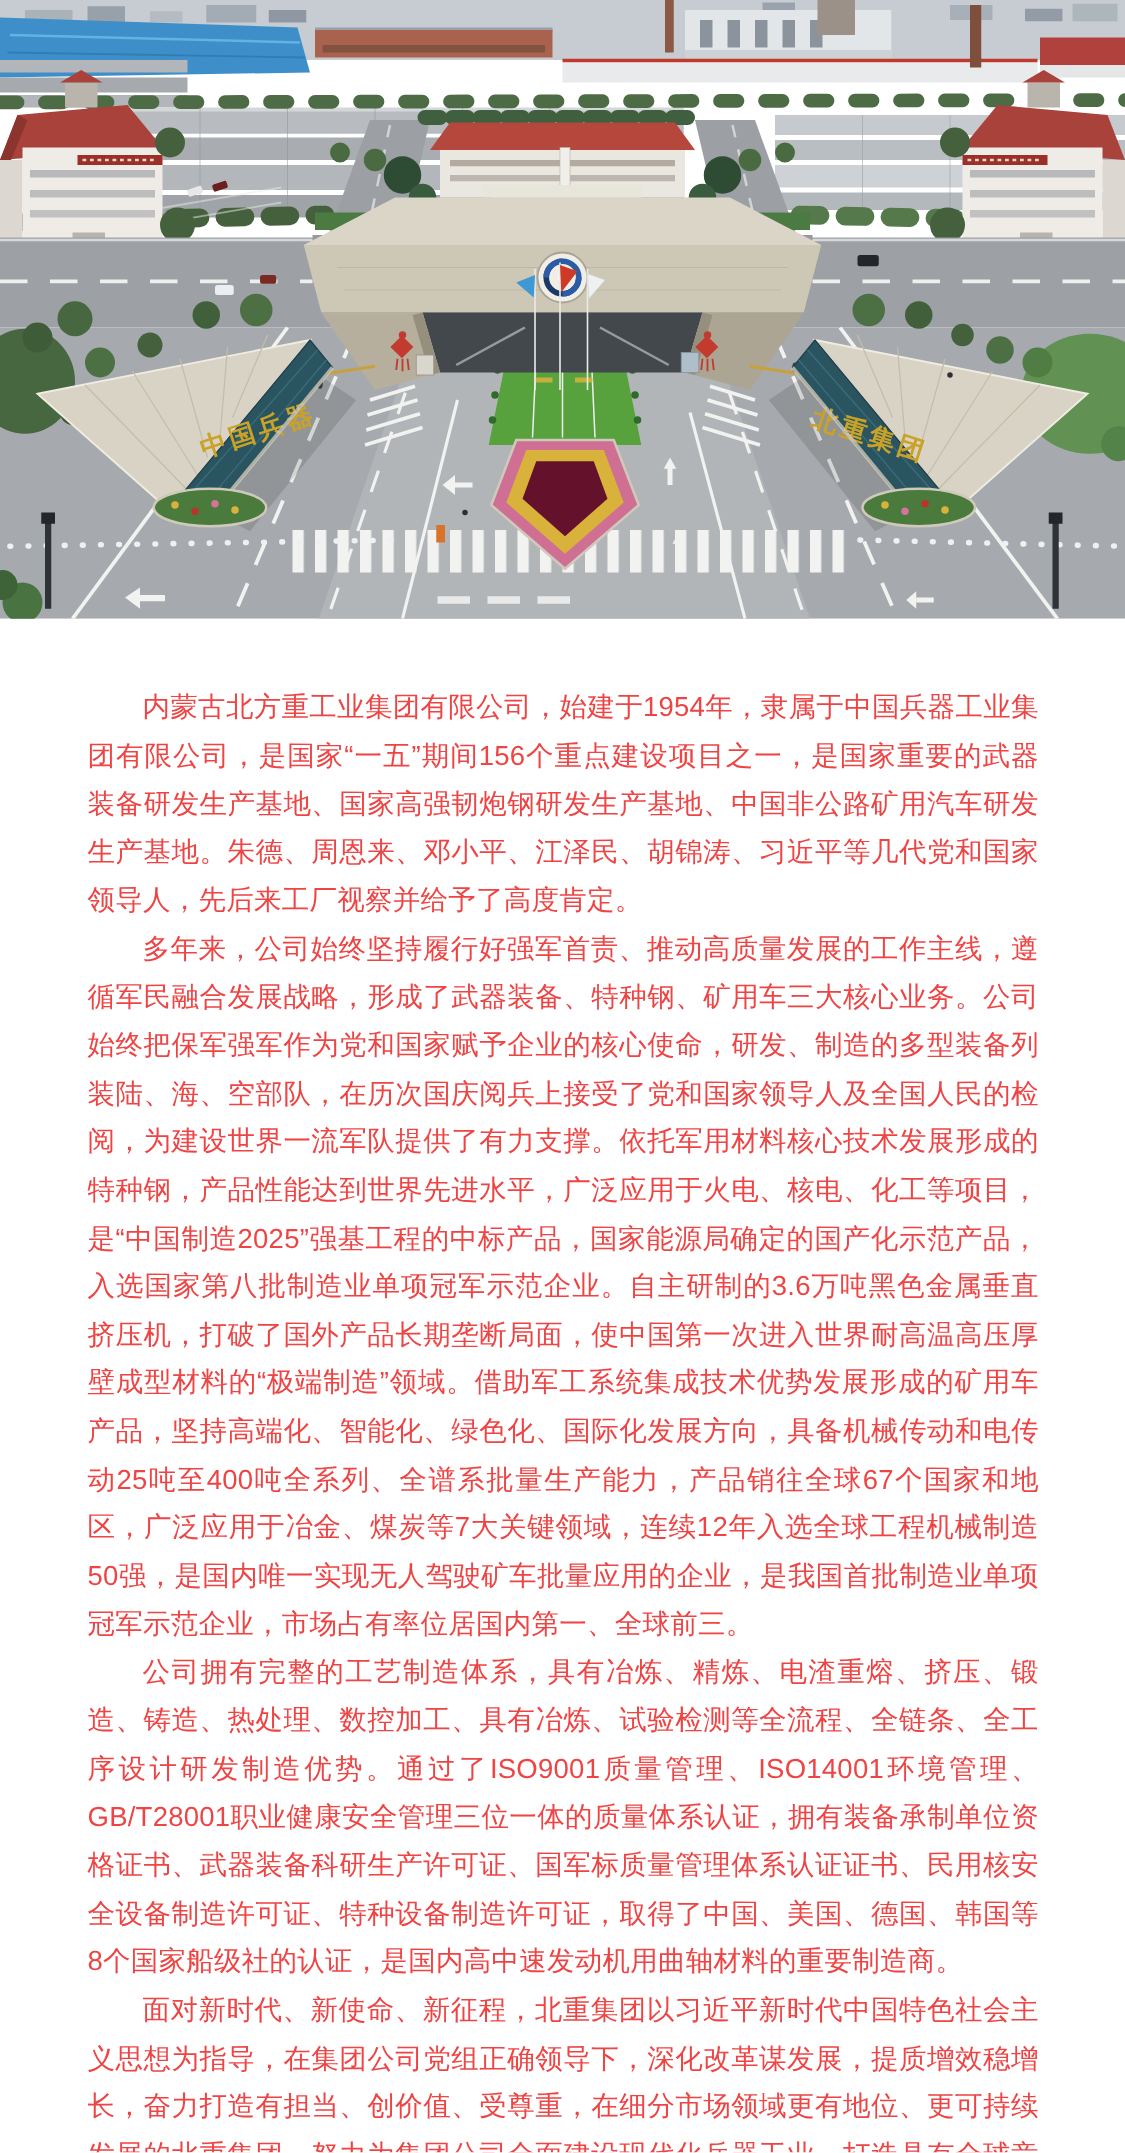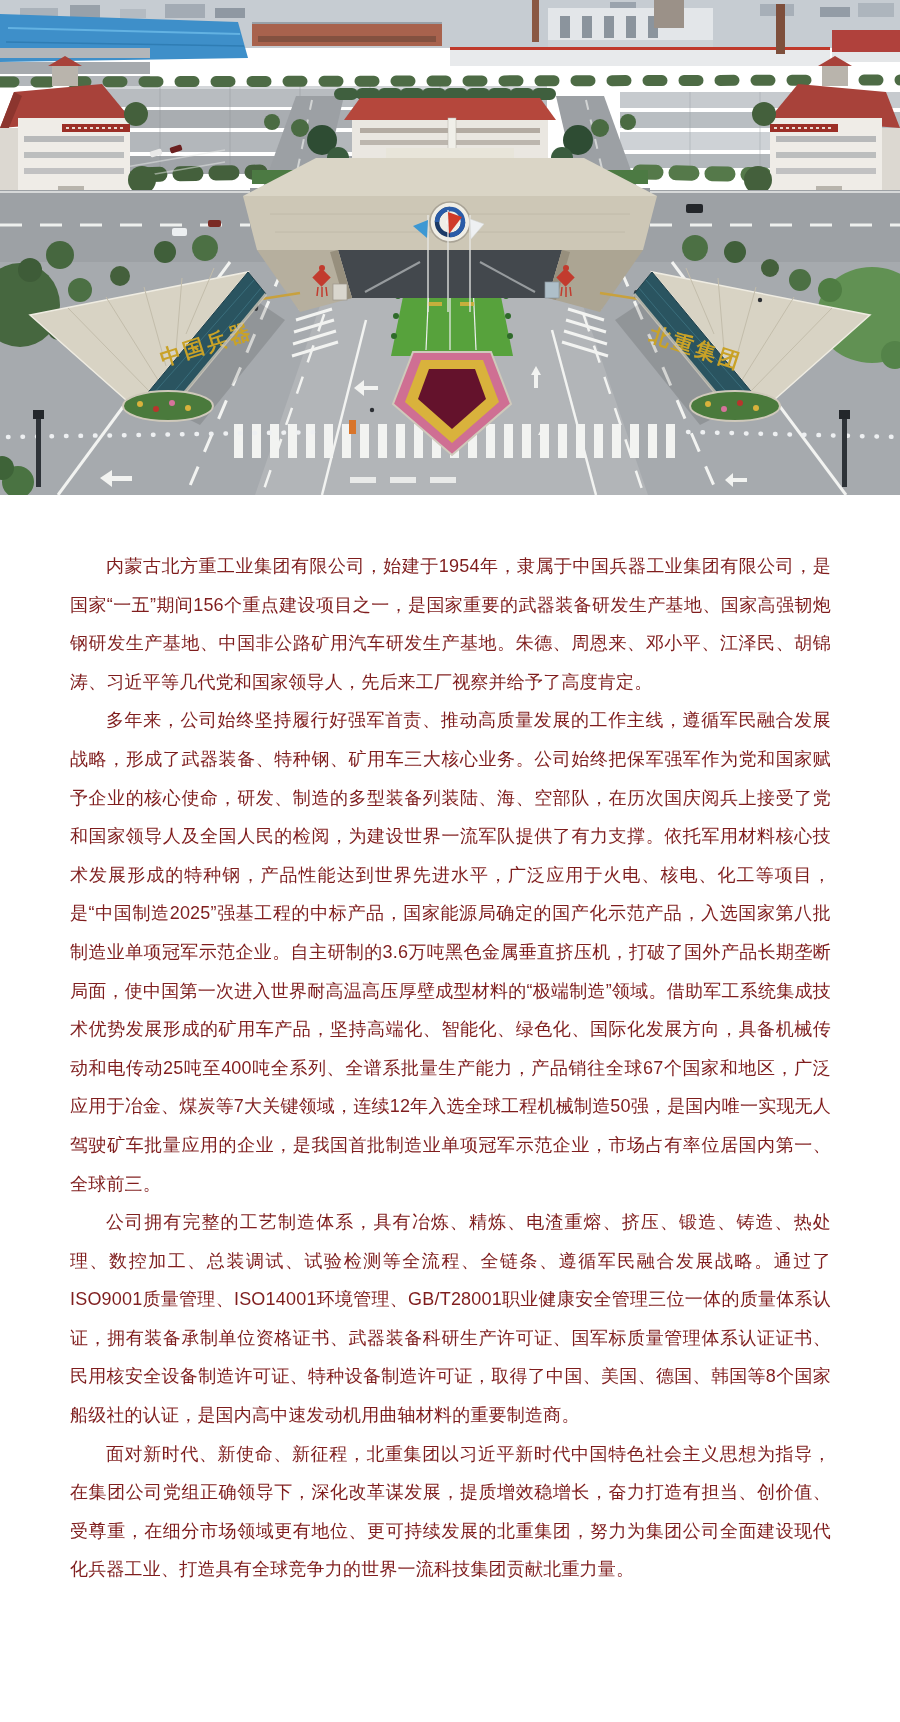--- a/index.html
+++ b/index.html
@@ -1,19 +1,19 @@
 <!DOCTYPE html>
 <html><head>
 <meta charset="utf-8">
 <style>
   html,body{margin:0;padding:0;background:#ffffff;}
   .page{width:900px;height:1722px;overflow:hidden;background:#ffffff;font-family:"Liberation Sans",sans-serif;}
   .hero{width:900px;height:495px;display:block;}
   .article{padding:52px 69px 0 70px;}
-  .article p{margin:0;font-size:18px;line-height:38.6px;color:#7f1d1d;text-align:justify;text-indent:2em;letter-spacing:0.2px;font-family:"Liberation Sans",sans-serif;}
+  .article p{margin:0;font-size:22px;line-height:38.6px;color:#ef4444;text-align:justify;text-indent:2em;letter-spacing:0.2px;font-family:"Liberation Sans",sans-serif;}
   .pav-text{font-family:"Liberation Sans",sans-serif;font-weight:bold;font-size:21px;letter-spacing:3px;}
 </style>
 </head>
 <body>
 
 <div class="page">
 
   <svg class="hero" viewBox="0 0 900 495" width="900" height="495" aria-hidden="true">
     <defs>
       <pattern id="cw" width="18" height="34" patternUnits="userSpaceOnUse">
@@ -335,17 +335,17 @@
       <circle cx="372" cy="410" r="2.2" fill="#2c2f33"></circle>
       <circle cx="760" cy="300" r="2.2" fill="#2c2f33"></circle>
       <circle cx="18" cy="482" r="16" fill="#4a7342"></circle>
       <circle cx="2" cy="468" r="12" fill="#3e6338"></circle>
     </g>
   </svg>
 
   <div class="article">
     <p>内蒙古北方重工业集团有限公司，始建于1954年，隶属于中国兵器工业集团有限公司，是国家“一五”期间156个重点建设项目之一，是国家重要的武器装备研发生产基地、国家高强韧炮钢研发生产基地、中国非公路矿用汽车研发生产基地。朱德、周恩来、邓小平、江泽民、胡锦涛、习近平等几代党和国家领导人，先后来工厂视察并给予了高度肯定。</p>
     <p>多年来，公司始终坚持履行好强军首责、推动高质量发展的工作主线，遵循军民融合发展战略，形成了武器装备、特种钢、矿用车三大核心业务。公司始终把保军强军作为党和国家赋予企业的核心使命，研发、制造的多型装备列装陆、海、空部队，在历次国庆阅兵上接受了党和国家领导人及全国人民的检阅，为建设世界一流军队提供了有力支撑。依托军用材料核心技术发展形成的特种钢，产品性能达到世界先进水平，广泛应用于火电、核电、化工等项目，是“中国制造2025”强基工程的中标产品，国家能源局确定的国产化示范产品，入选国家第八批制造业单项冠军示范企业。自主研制的3.6万吨黑色金属垂直挤压机，打破了国外产品长期垄断局面，使中国第一次进入世界耐高温高压厚壁成型材料的“极端制造”领域。借助军工系统集成技术优势发展形成的矿用车产品，坚持高端化、智能化、绿色化、国际化发展方向，具备机械传动和电传动25吨至400吨全系列、全谱系批量生产能力，产品销往全球67个国家和地区，广泛应用于冶金、煤炭等7大关键领域，连续12年入选全球工程机械制造50强，是国内唯一实现无人驾驶矿车批量应用的企业，是我国首批制造业单项冠军示范企业，市场占有率位居国内第一、全球前三。</p>
-    <p>公司拥有完整的工艺制造体系，具有冶炼、精炼、电渣重熔、挤压、锻造、铸造、热处理、数控加工、总装调试、试验检测等全流程、全链条、遵循军民融合发展战略。通过了ISO9001质量管理、ISO14001环境管理、GB/T28001职业健康安全管理三位一体的质量体系认证，拥有装备承制单位资格证书、武器装备科研生产许可证、国军标质量管理体系认证证书、民用核安全设备制造许可证、特种设备制造许可证，取得了中国、美国、德国、韩国等8个国家船级社的认证，是国内高中速发动机用曲轴材料的重要制造商。</p>
+    <p>公司拥有完整的工艺制造体系，具有冶炼、精炼、电渣重熔、挤压、锻造、铸造、热处理、数控加工、具有冶炼、试验检测等全流程、全链条、全工序设计研发制造优势。通过了ISO9001质量管理、ISO14001环境管理、GB/T28001职业健康安全管理三位一体的质量体系认证，拥有装备承制单位资格证书、武器装备科研生产许可证、国军标质量管理体系认证证书、民用核安全设备制造许可证、特种设备制造许可证，取得了中国、美国、德国、韩国等8个国家船级社的认证，是国内高中速发动机用曲轴材料的重要制造商。</p>
     <p>面对新时代、新使命、新征程，北重集团以习近平新时代中国特色社会主义思想为指导，在集团公司党组正确领导下，深化改革谋发展，提质增效稳增长，奋力打造有担当、创价值、受尊重，在细分市场领域更有地位、更可持续发展的北重集团，努力为集团公司全面建设现代化兵器工业、打造具有全球竞争力的世界一流科技集团贡献北重力量。</p>
   </div>
 
 </div>
 
 </body></html>

